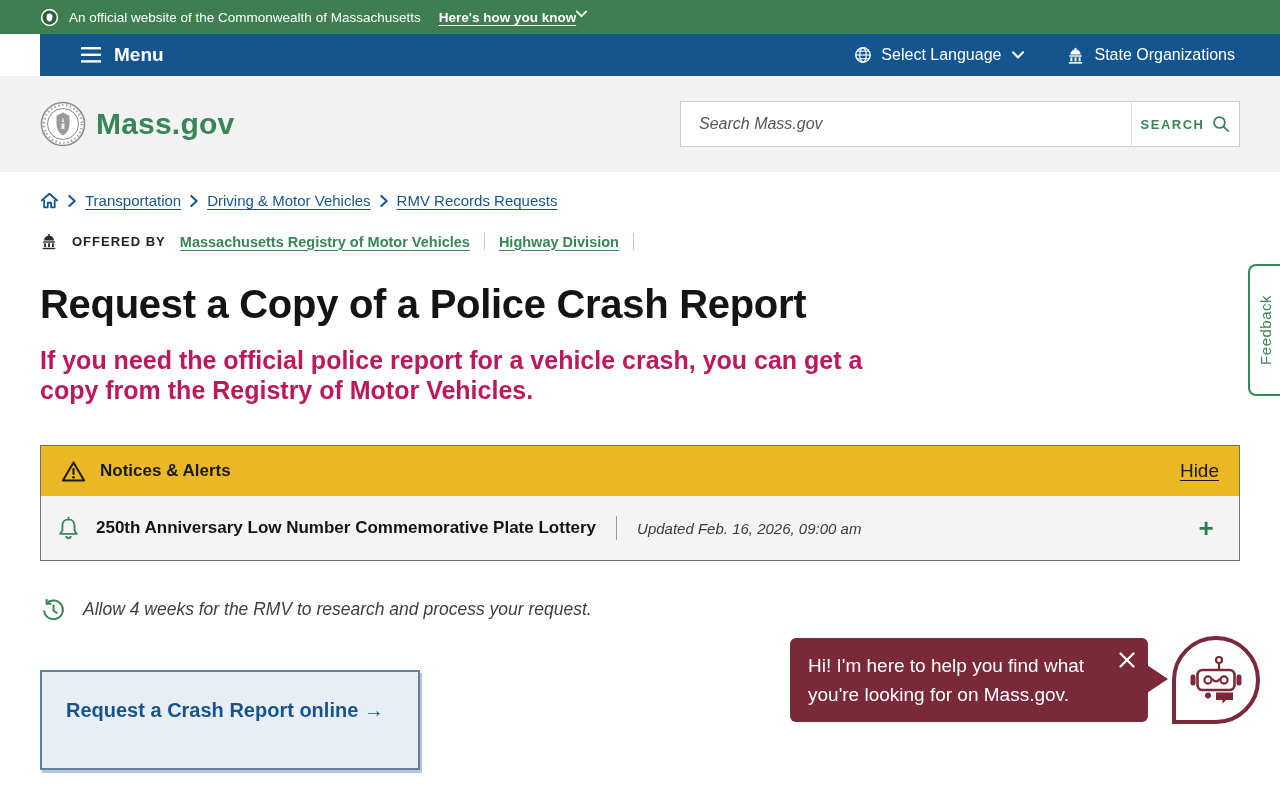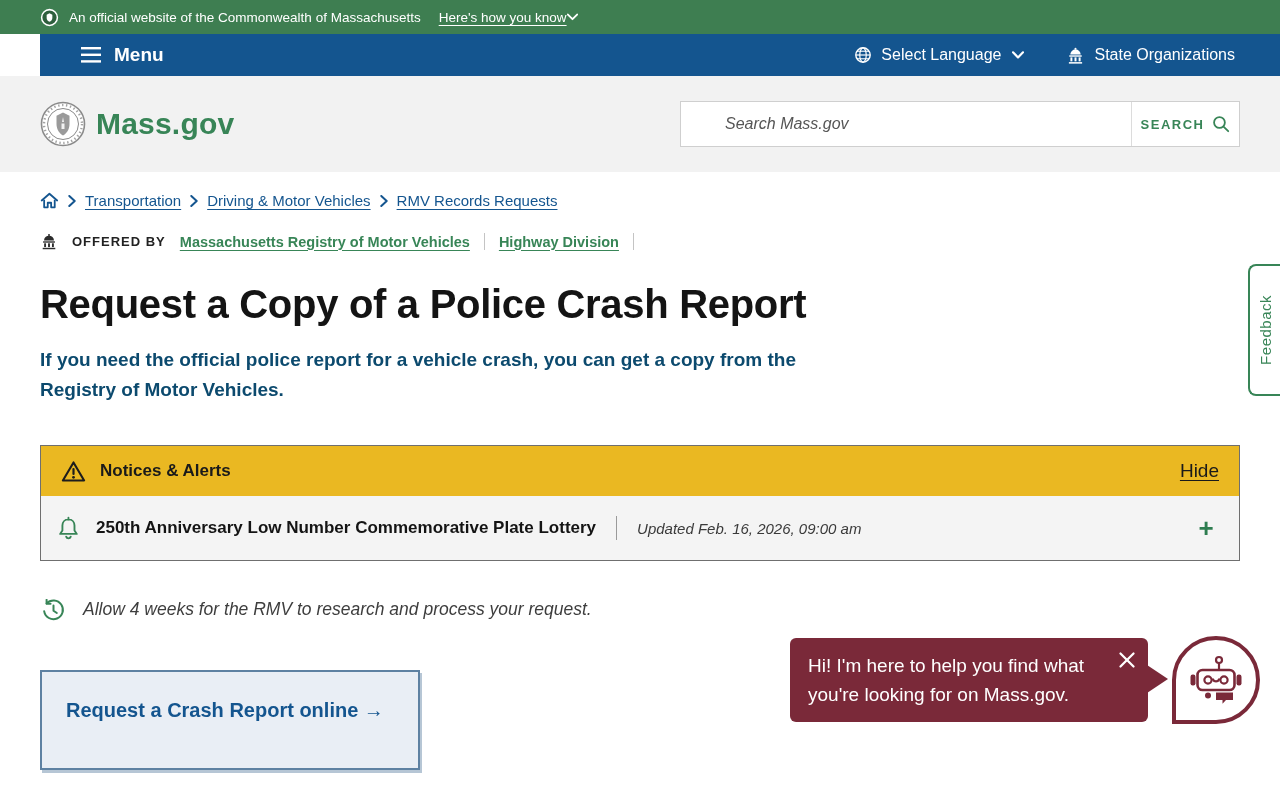--- a/index.html
+++ b/index.html
@@ -12,22 +12,22 @@
   .page { position:relative; width:1280px; height:800px; }
 
   
   .official-banner {
     height:34px; background:#3e7e51; color:#fff;
     display:flex; align-items:center; padding:0 40px; gap:10px;
     font-size:13.5px;
   }
   .official-banner .seal { width:19px; height:19px; flex:0 0 auto; }
   .how-know {
-    margin-left:8px; display:flex; align-items:center; 
-    font-weight:normal; text-decoration:underline; text-underline-offset:3px;
+    margin-left:8px; display:flex; align-items:flex-start; 
+    font-weight:bold; text-decoration:underline; text-underline-offset:3px;
     cursor:pointer; color:#fff;
   }
   .how-know svg { width:11px; height:8px; }
 
   
   .main-nav {
     height:42px; background:#14558f; color:#fff;
     display:flex; align-items:center; padding:0 45px 0 40px;margin-left:40px;
   }
   .menu-btn { display:flex; align-items:center; gap:12px; cursor:pointer; }
@@ -42,21 +42,21 @@
   
   .site-header {
     height:96px; background:#f2f2f2;
     display:flex; align-items:center; padding:0 40px;
   }
   .logo { display:flex; align-items:center; gap:10px; cursor:pointer; }
   .logo svg { width:46px; height:46px; }
   .logo .logo-text { font-size:30px; font-weight:bold; color:#388557; letter-spacing:.2px; }
   .search-bar {
     margin-left:auto; width:560px; height:46px; background:#fff;
-    border:1px solid #cfcfcf; display:flex; align-items:stretch;padding-left:26px;
+    border:1px solid #cfcfcf; display:flex; align-items:stretch;
   }
   .search-bar input {
     flex:1; border:none; outline:none; padding:0 18px;
     font-family:"Liberation Sans", sans-serif;
     font-size:16px; font-style:italic; color:#333; background:transparent;
   }
   .search-bar input::placeholder { color:#555; font-style:italic; }
   .search-btn {
     width:108px; background:#fff; border:none; border-left:1px solid #dcdcdc;
     display:flex; align-items:center; justify-content:center; gap:8px;
@@ -85,21 +85,21 @@
   .offered-by .ob-icon { width:18px; height:17px; color:#2c2c2c; display:flex; }
   .offered-by .ob-label { font-size:13px; font-weight:bold; letter-spacing:1px; color:#222; }
   .offered-by a {
     color:#388557; font-weight:bold; text-decoration:underline; text-underline-offset:3px; cursor:pointer;
   }
   .offered-by .divider { width:1px; height:17px; background:#c4c4c4; }
 
   h1.page-title { margin-top:32px; font-size:40px; font-weight:bold; color:#141414; letter-spacing:-.3px; }
   .lead {
     margin-top:18px; max-width:830px;
-    font-size:19px; font-weight:bold; line-height:30px; color:#0c4a6e;
+    font-size:25px; font-weight:bold; line-height:30px; color:#be185d;
   }
 
   
   .notices { margin-top:40px; border:1px solid #6f6f6f; }
   .notices-header {
     height:50px; background:#eab822; display:flex; align-items:center;
     padding:16px 20px; gap:14px;
   }
   .notices-header svg { width:25px; height:23px; }
   .notices-header .nh-title { font-size:17px; font-weight:bold; color:#1a1a1a; }

